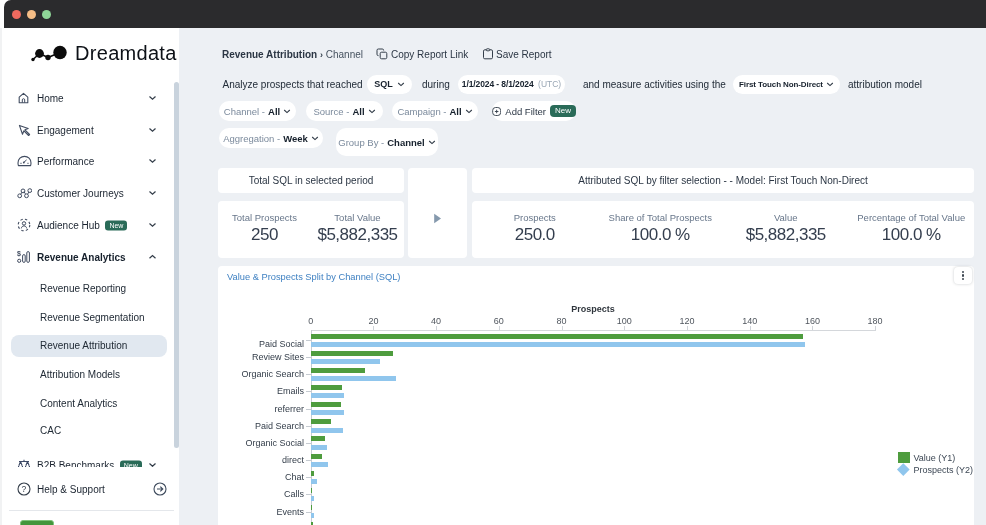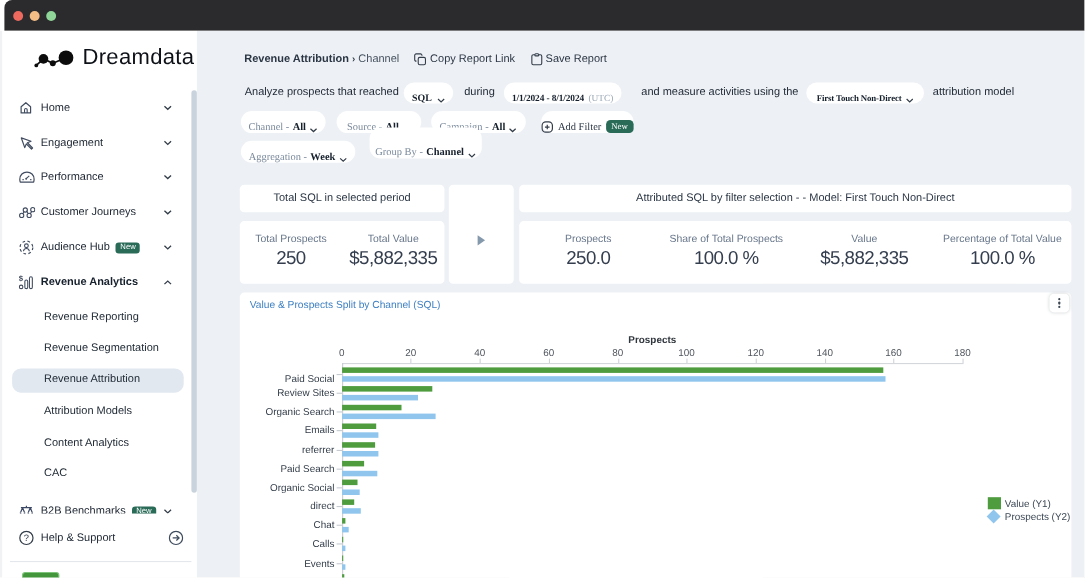--- a/index.html
+++ b/index.html
@@ -18,21 +18,21 @@
 .nav-item { position:absolute; left:0; width:172px; height:22px; }
 .nav-ic { position:absolute; left:17px; top:50%; transform:translateY(-50%); }
 .nav-tx { position:absolute; left:37px; top:50%; transform:translateY(-50%); font-size:10px; color:#1b2430; white-space:nowrap; }
 .nav-ch { position:absolute; left:148px; top:50%; transform:translateY(-50%); }
 .sub-tx { position:absolute; left:40px; font-size:10px; color:#212b36; white-space:nowrap; transform:translateY(-50%); }
 .newbadge { display:inline-block; background:#2a6b58; color:#fff; font-size:7px; line-height:10px; padding:0 4px; border-radius:3px; font-weight:400; vertical-align:1px; }
 
 
 #main { position:absolute; left:179px; top:28px; right:0; bottom:0; background:#edf0f4; }
 .mtxt { position:absolute; white-space:nowrap; }
-.pill { position:absolute; background:#fff; border-radius:10px; display:flex; align-items:flex-end; justify-content:center; white-space:nowrap;font-family:Liberation Serif, serif; }
+.pill { position:absolute; background:#fff; border-radius:10px; display:flex; align-items:center; justify-content:center; white-space:nowrap; }
 .card { position:absolute; background:#fff; border-radius:4px; }
 .slabel { font-size:9.5px; color:#67768a; text-align:center; }
 .sval { font-size:17px; color:#343e4e; font-weight:500; text-align:center; letter-spacing:-0.5px; margin-top:2px; }
 .bar { position:absolute; height:5px; }
 .bgreen { background:#4e9c3e; }
 .bblue { background:#90c6ed; }
 .blabel { position:absolute; font-size:9px; color:#333d49; text-align:right; width:85px; transform:translateY(-50%); }
 .axlab { position:absolute; font-size:9px; color:#50565e; transform:translate(-50%,-50%); }
 .tick { position:absolute; width:1px; height:4px; background:#cfd3d8; }
 </style>
@@ -233,21 +233,21 @@
         <span class="newbadge" style="font-size:8px; line-height:12px; padding:0 5px; border-radius:4px;">New</span>
       </div>
 
     <div class="pill" style="left:40px; top:100px; width:104px; height:20px; gap:3px;">
         <span style="font-size:9.5px; color:#7b8a9c;">Aggregation - </span>
         <span style="font-size:9.5px; font-weight:bold; color:#16202c;">Week</span>
         <svg width="8" height="5" viewBox="0 0 8 5" fill="none" stroke="#333d49" stroke-width="1.1">
           <path d="M1.2 1 L4 3.6 L6.8 1"></path>
         </svg>
       </div>
-    <div class="pill" style="left:157px; top:88px; width:102px; height:28px; gap:3px;">
+    <div class="pill" style="left:157px; top:100px; width:102px; height:28px; gap:3px;">
         <span style="font-size:9.5px; color:#7b8a9c;">Group By - </span>
         <span style="font-size:9.5px; font-weight:bold; color:#16202c;">Channel</span>
         <svg width="8" height="5" viewBox="0 0 8 5" fill="none" stroke="#333d49" stroke-width="1.1">
           <path d="M1.2 1 L4 3.6 L6.8 1"></path>
         </svg>
       </div>
 
     <div class="card" style="left:39px; top:140px; width:186px; height:25px; display:flex; align-items:center; justify-content:center;">
         <span style="font-size:10px; font-weight:500; color:#2b3644;">Total SQL in selected period</span>
       </div>

